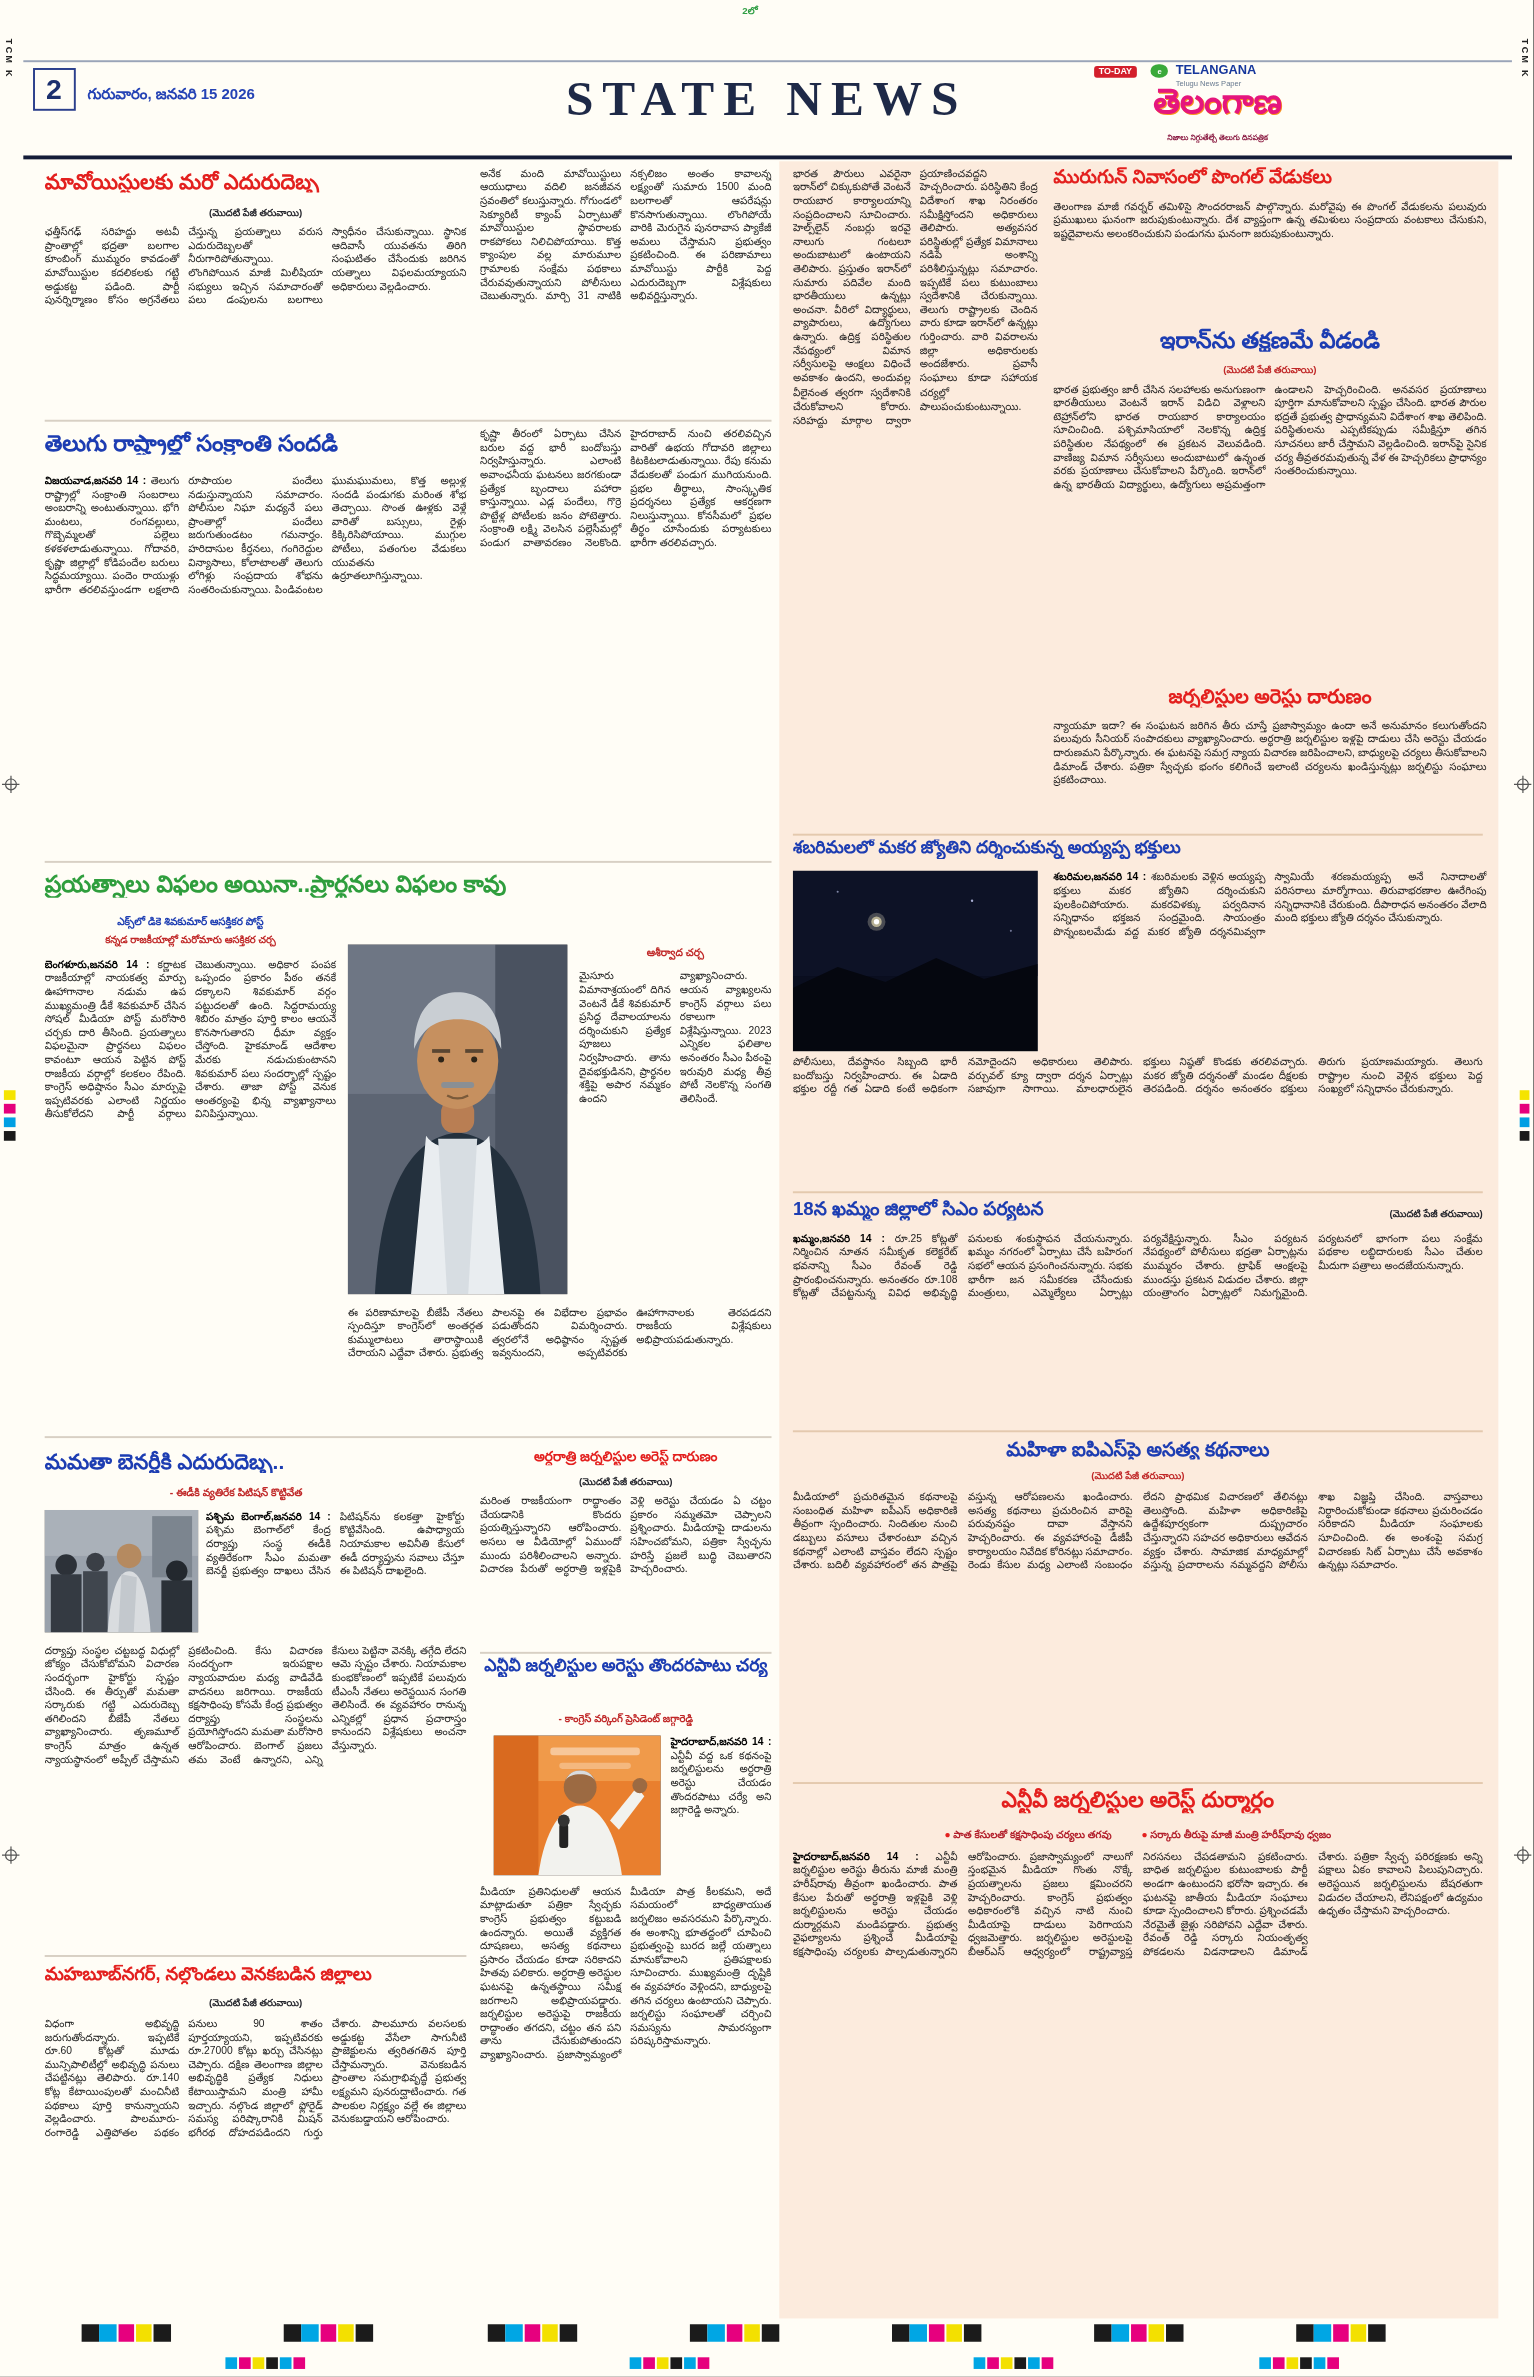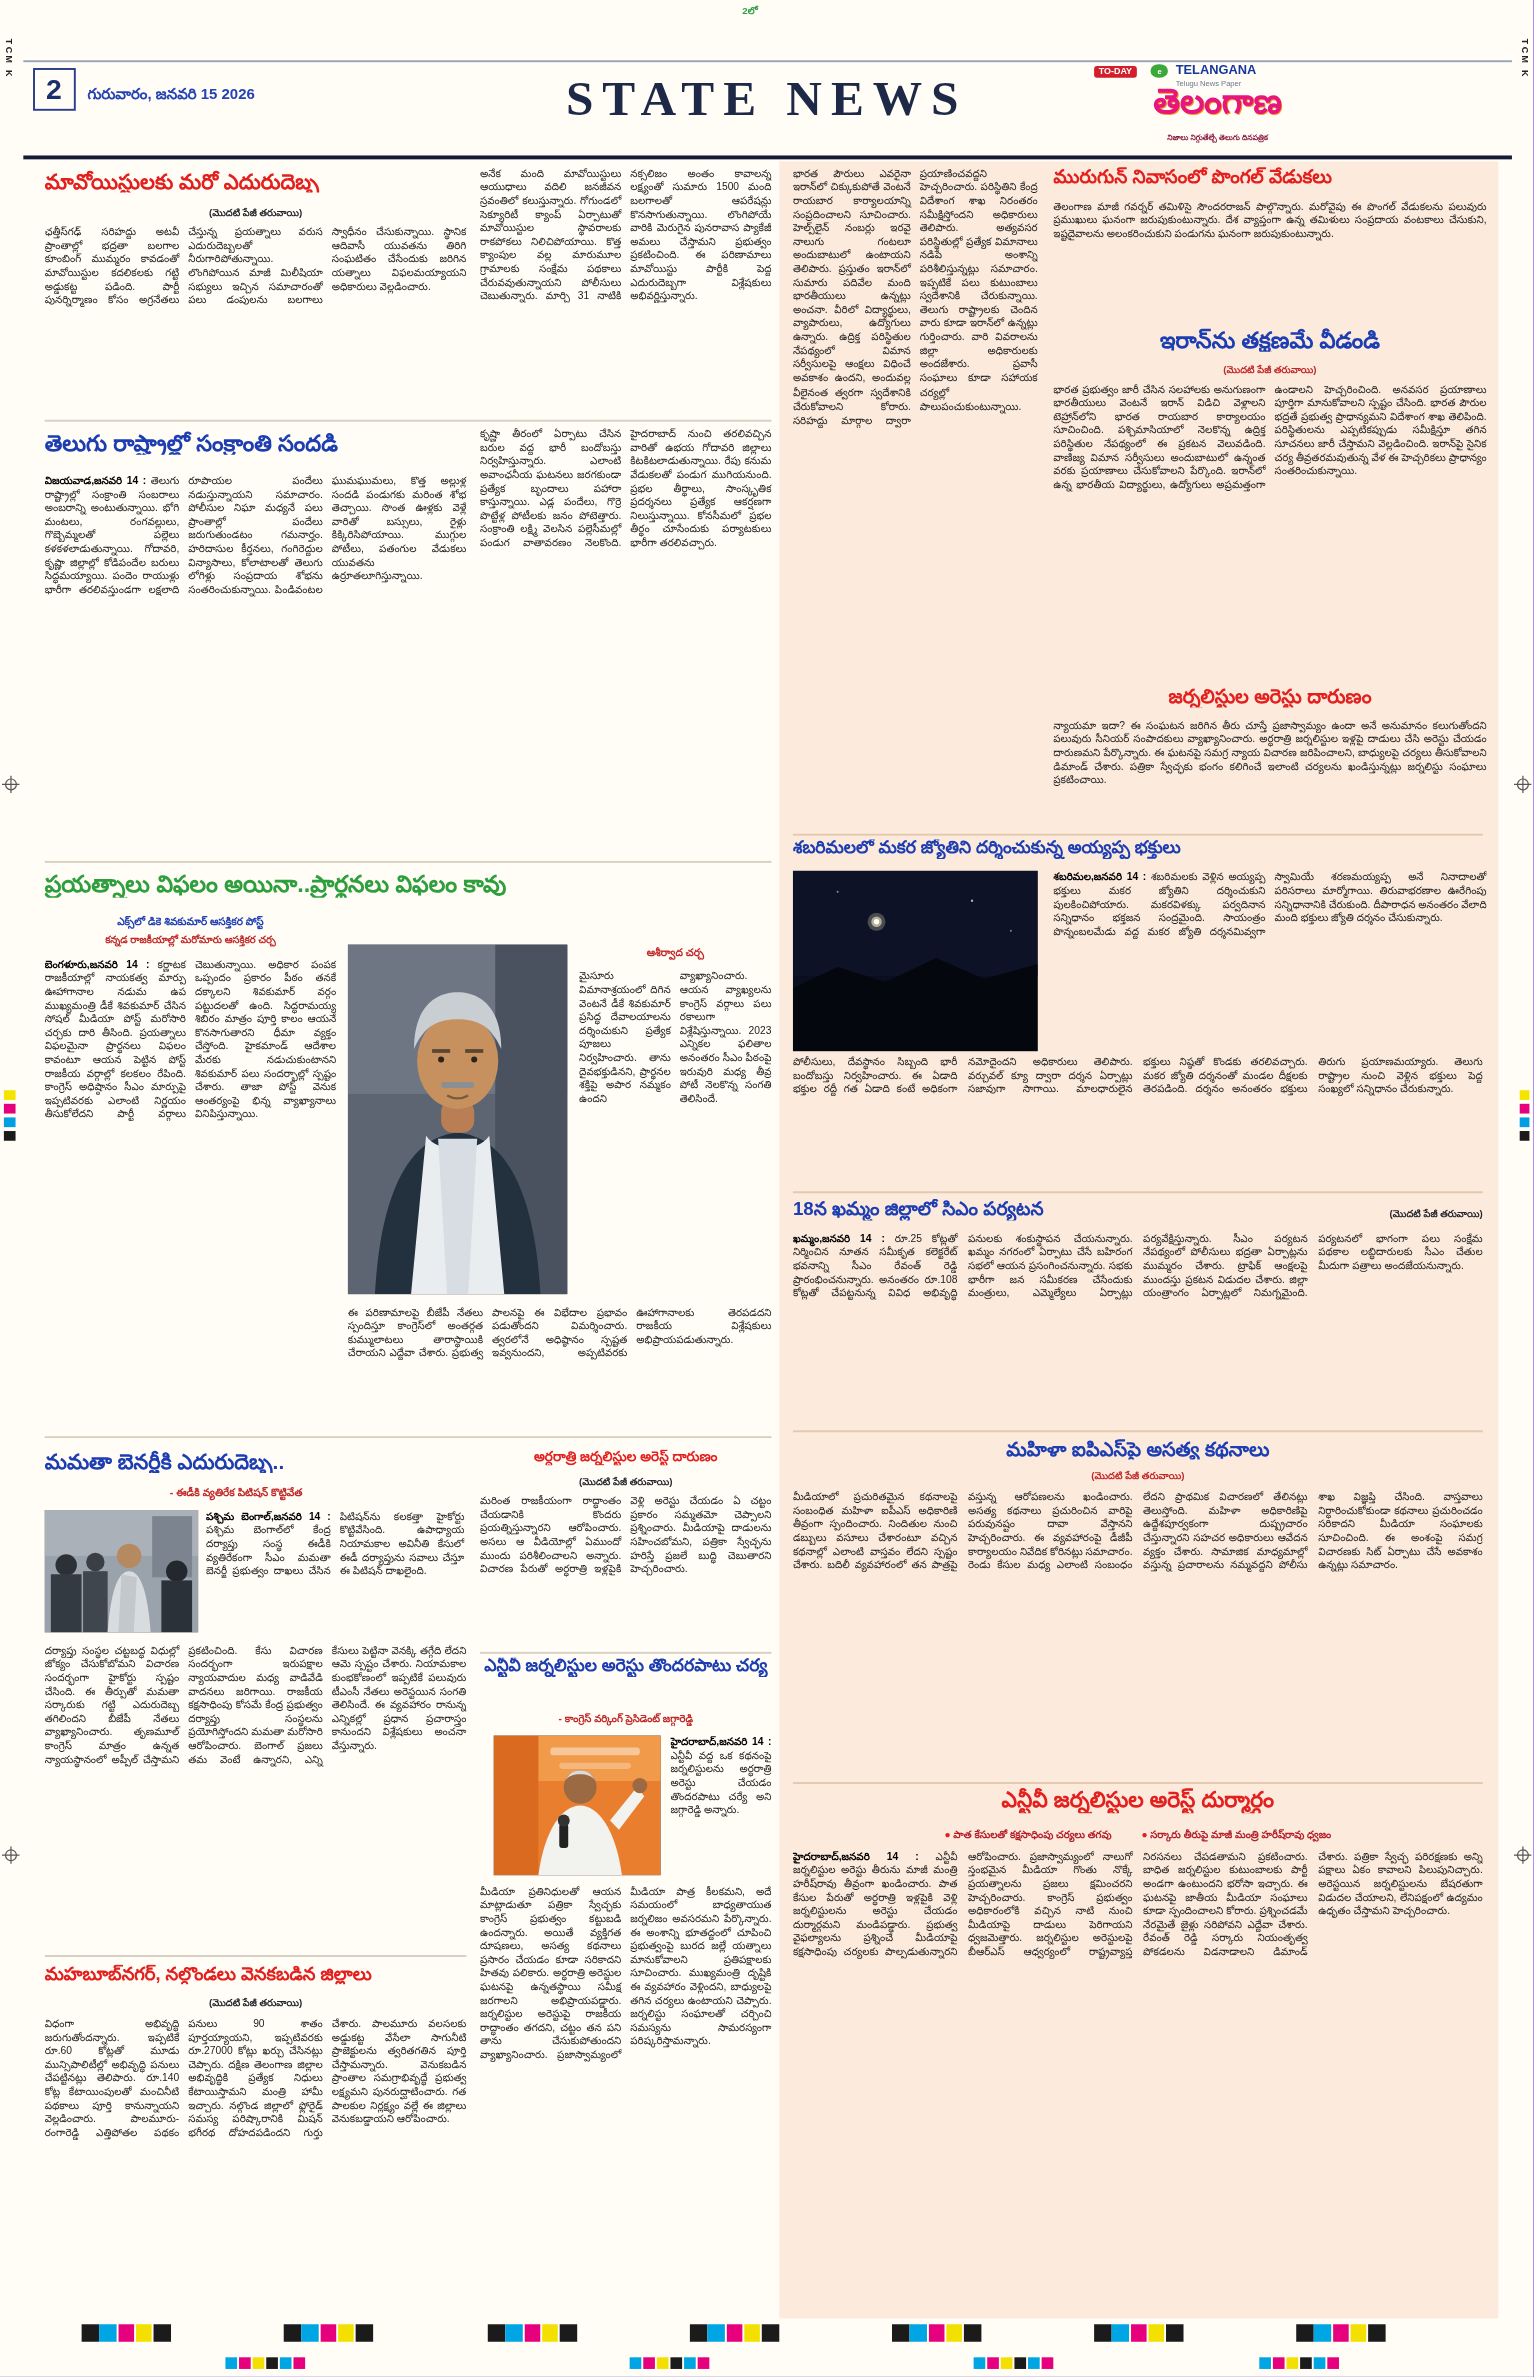--- a/index.html
+++ b/index.html
@@ -1,17 +1,17 @@
 <!DOCTYPE html>
 <html style="font-size:12.3px"><head>
 <meta charset="utf-8">
 <style>
   *{margin:0;padding:0;box-sizing:border-box}
   html,body{background:#ffffff}
-  #vp{width:1534px;height:2377px;overflow:hidden;position:relative;background:#8b5cf6}
+  #vp{width:1534px;height:2377px;overflow:hidden;position:relative;background:#404040}
   #cv{width:789px;height:1223px;position:absolute;left:0;top:0;
       transform:scale(1.943359375);transform-origin:0 0;
       font-family:"Liberation Sans",sans-serif;color:#1b1b1b;background:#fffdf6}
   .abs{position:absolute}
   .body{font-size:5.3px;line-height:1.33;text-align:justify;color:#1b1b1b;overflow:hidden;overflow-wrap:break-word}
   .cols2{column-count:2;column-gap:4.6px}
   .cols3{column-count:3;column-gap:4.6px}
   .cols4{column-count:4;column-gap:5.4px}
   .dl{font-weight:bold;color:#000}
   .hl{font-weight:700;line-height:1.12;overflow:hidden}

